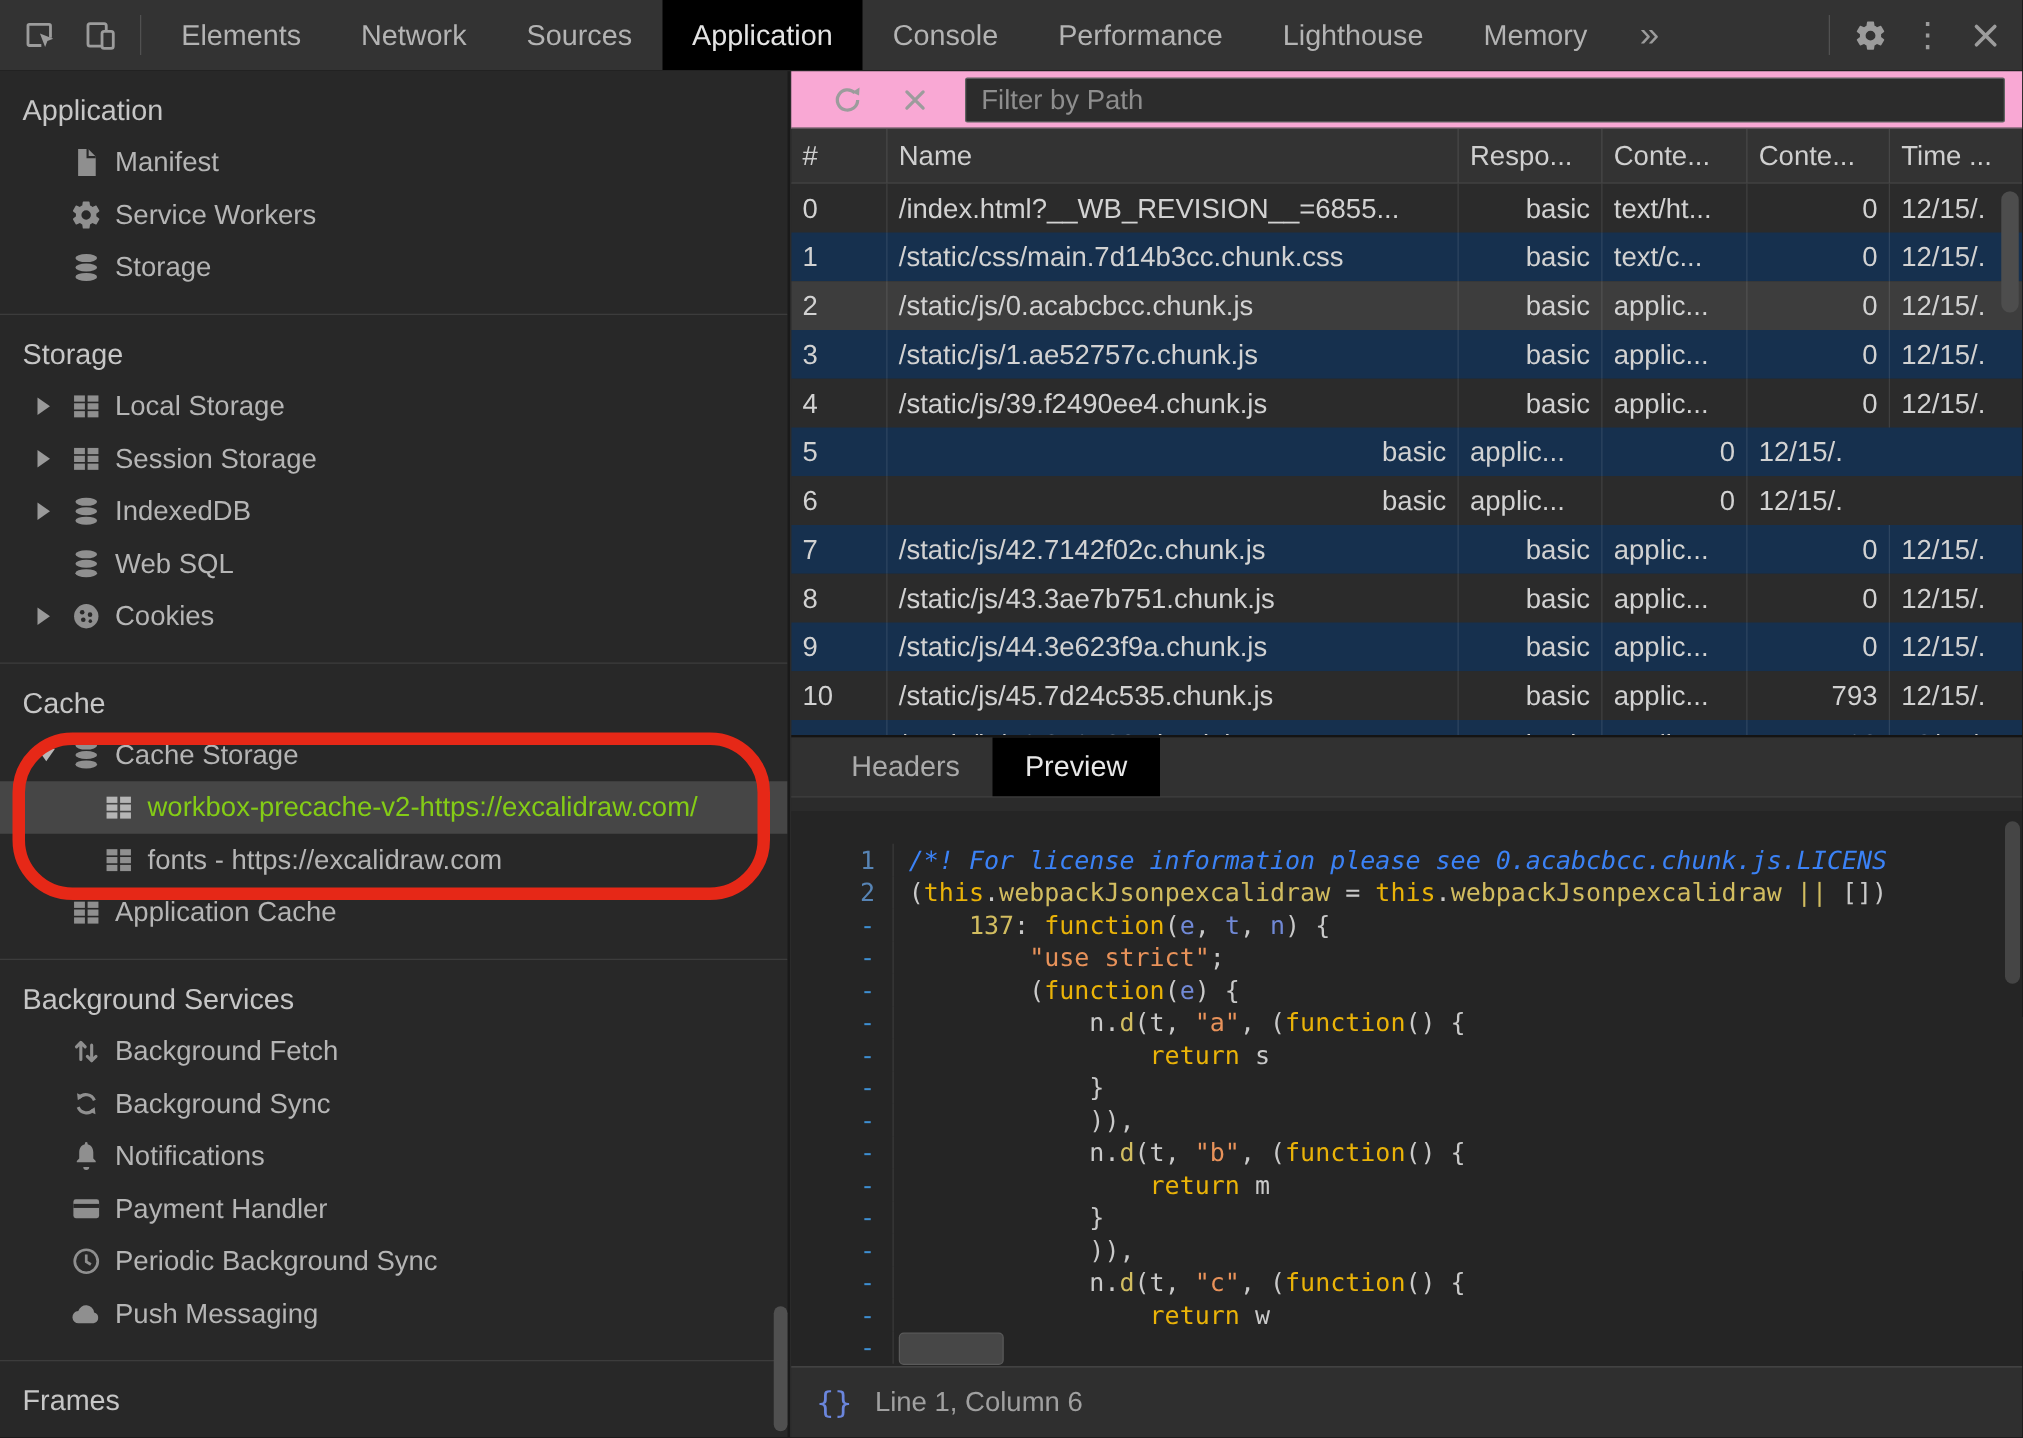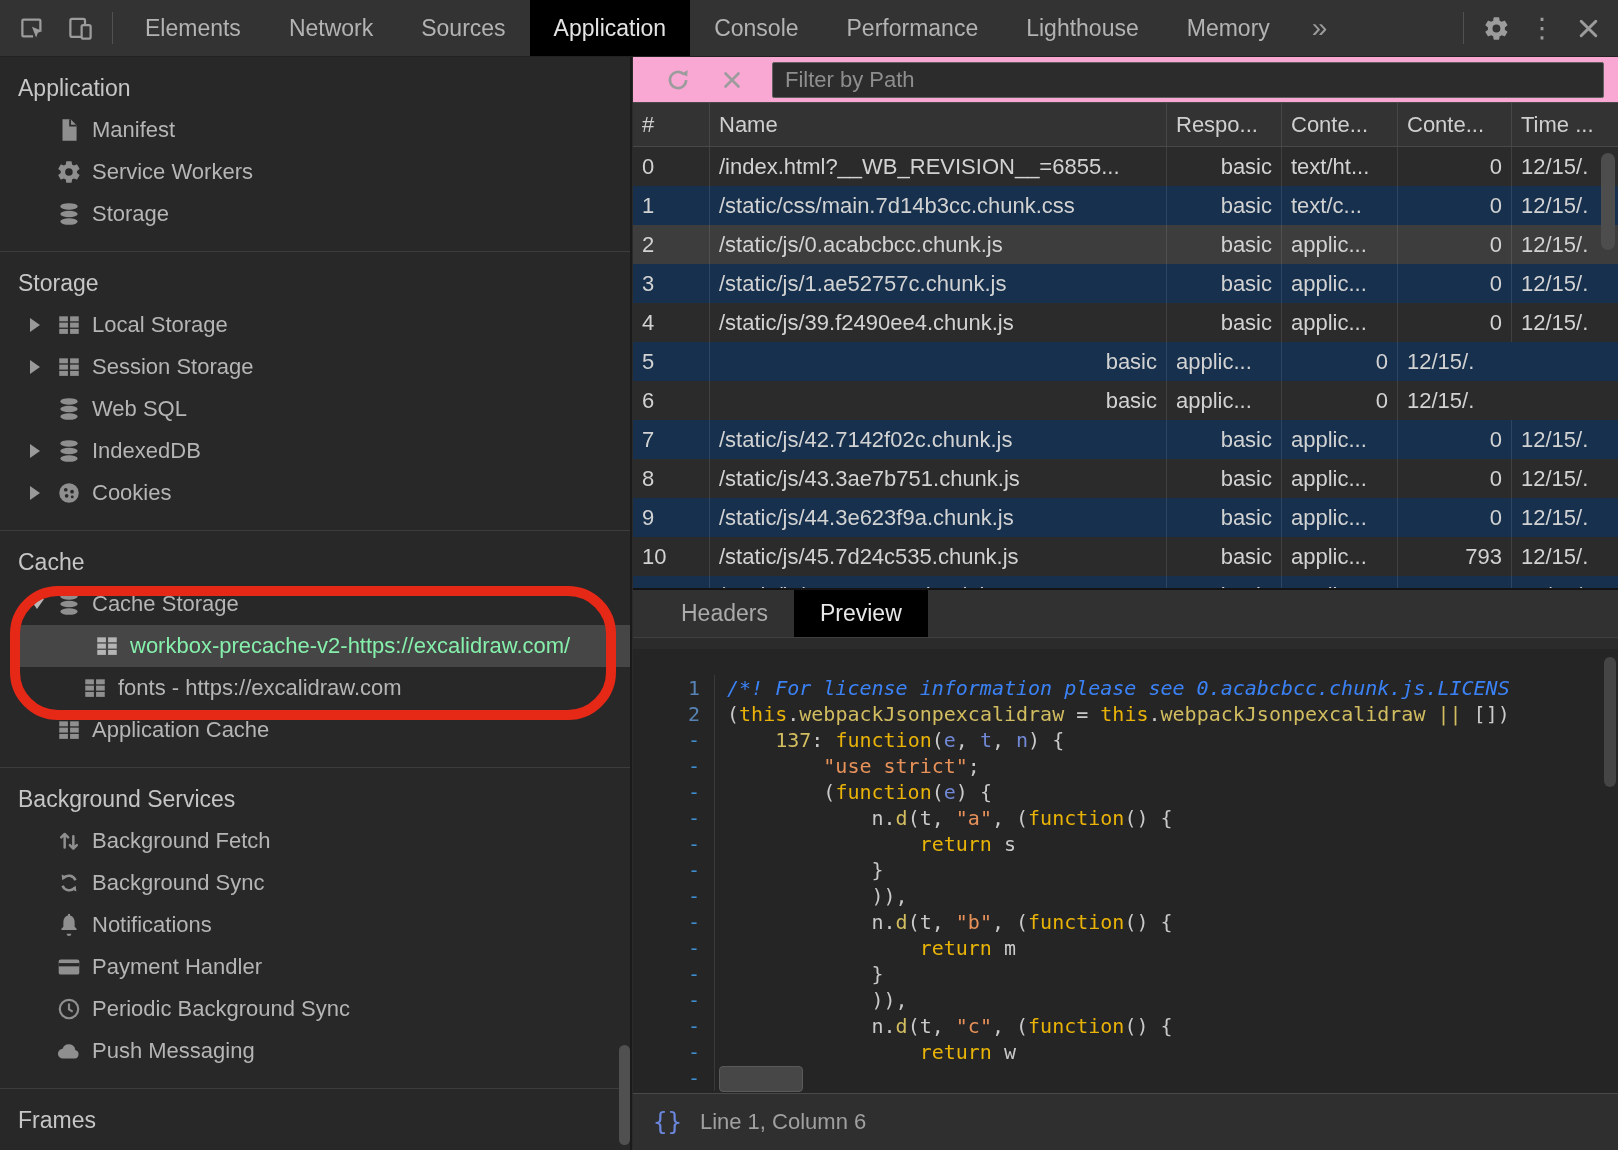--- a/index.html
+++ b/index.html
@@ -29,21 +29,21 @@
   .sidebar {
     position:absolute; left:0; top:57px; width:632px; height:1093px;
     background:#282828; border-right:2px solid #1a1a1a; overflow:hidden;
   }
   .side-section { border-bottom:1px solid #3c3c3c; padding-bottom:16px; }
   .side-section:last-child { border-bottom:none; }
   .side-header { height:52px; padding:18px 0 0 18px; font-size:23px; color:#c6c6c6; }
   .side-item { height:42px; display:flex; align-items:center; padding-left:30px;
     font-size:22px; color:#b5b5b5; cursor:pointer; white-space:nowrap; }
   .side-item.child { padding-left:56px; }
-  .side-item.sel { background:#464646; color:#86efac;margin-left:12px; }
+  .side-item.sel { background:#464646; color:#84cc16; }
   .arrow-slot { width:26px; display:flex; align-items:center; }
   .tri-r { width:0; height:0; border-top:7px solid transparent; border-bottom:7px solid transparent; border-left:10px solid #9a9a9a; }
   .tri-d { width:0; height:0; border-left:7px solid transparent; border-right:7px solid transparent; border-top:10px solid #b8b8b8; }
   .iico { width:26px; height:26px; margin-right:10px; color:#8f8f8f; flex:none; }
   .side-item.sel .iico { color:#b5b5b5; }
   .iico svg { width:26px; height:26px; display:block; }
   .side-scroll { position:absolute; right:2px; top:988px; width:11px; height:100px;
     background:#505050; border-radius:6px; }
   
   .annotation {
@@ -215,42 +215,42 @@
               <rect x="13" y="4" width="8" height="4.6"></rect>
               <rect x="3" y="9.8" width="8" height="4.6"></rect>
               <rect x="13" y="9.8" width="8" height="4.6"></rect>
               <rect x="3" y="15.6" width="8" height="4.6"></rect>
               <rect x="13" y="15.6" width="8" height="4.6"></rect>
             </svg>
           </span>
           <span>Session Storage</span>
         </div>
         <div class="side-item">
-          <span class="arrow-slot"></span>
+          <span class="arrow-slot">
+            <span class="tri-r"></span>
+          </span>
           <span class="iico">
             <svg viewBox="0 0 24 24" fill="currentColor">
               <ellipse cx="12" cy="5" rx="8" ry="3"></ellipse>
               <ellipse cx="12" cy="12" rx="8" ry="3"></ellipse>
               <ellipse cx="12" cy="19" rx="8" ry="3"></ellipse>
             </svg>
           </span>
-          <span>Web SQL</span>
-        </div>
-        <div class="side-item">
-          <span class="arrow-slot">
-            <span class="tri-r"></span>
-          </span>
+          <span>IndexedDB</span>
+        </div>
+        <div class="side-item">
+          <span class="arrow-slot"></span>
           <span class="iico">
             <svg viewBox="0 0 24 24" fill="currentColor">
               <ellipse cx="12" cy="5" rx="8" ry="3"></ellipse>
               <ellipse cx="12" cy="12" rx="8" ry="3"></ellipse>
               <ellipse cx="12" cy="19" rx="8" ry="3"></ellipse>
             </svg>
           </span>
-          <span>IndexedDB</span>
+          <span>Web SQL</span>
         </div>
         <div class="side-item">
           <span class="arrow-slot">
             <span class="tri-r"></span>
           </span>
           <span class="iico">
             <svg viewBox="0 0 24 24">
               <circle cx="12" cy="12" r="9" fill="currentColor"></circle>
               <circle cx="9" cy="9" r="1.7" fill="#282828"></circle>
               <circle cx="14.8" cy="10.8" r="1.7" fill="#282828"></circle>

